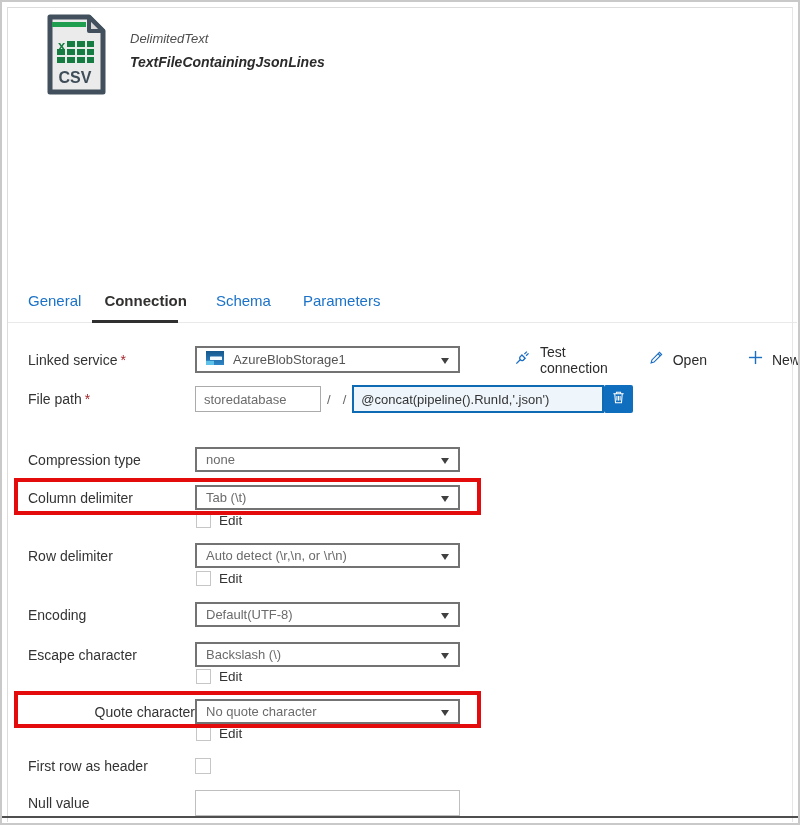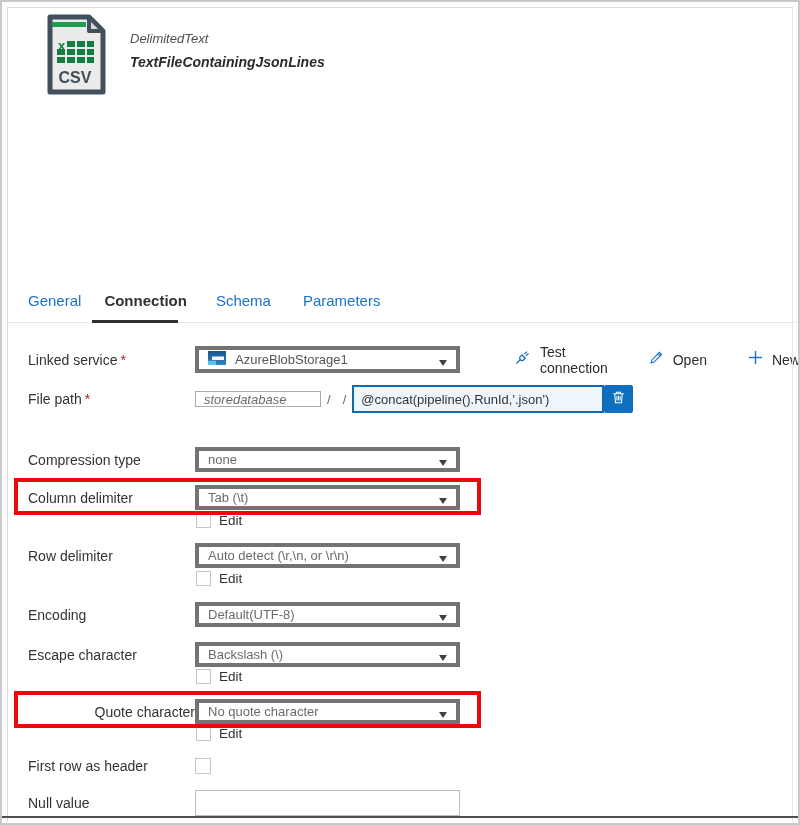--- a/index.html
+++ b/index.html
@@ -26,27 +26,27 @@
   .tabs { position:absolute; left:28px; top:292px; display:flex; font-size:15px; z-index:3; }
   .tab { color:#1b72c8; cursor:pointer; padding-bottom:12px; }
   .tab.active { color:#323130; font-weight:bold; }
   .tab-sep { position:absolute; left:8px; right:3px; top:322px; height:1px; background:#e9e9e9; }
   .tab-underline { position:absolute; left:92px; top:320px; width:86px; height:3px; background:#303030; z-index:4; }
 
   
   .row { position:absolute; left:28px; display:flex; align-items:center; }
   .lbl { width:167px; font-size:14px; color:#333333; flex:none; }
   .req { color:#a4262c; margin-left:3px; }
-  .dropdown { width:265px; height:26px; border:4px solid #737373; background:#fff;
+  .dropdown { width:265px; height:26px; border:2px solid #737373; background:#fff;
     display:flex; align-items:center; padding:0 24px 0 9px; position:relative; cursor:pointer; }
   .dd-value { font-size:13px; color:#6b6b6b; white-space:nowrap; overflow:hidden; }
   .caret { position:absolute; right:9px; top:10px; width:0; height:0;
     border-left:4.5px solid transparent; border-right:4.5px solid transparent; border-top:6px solid #404040; }
-  .txt-input { height:16px; border:1px solid #ababab; background:#fff; font-size:13px; color:#6b6b6b;
-    display:flex; align-items:center; padding:4px 8px;font-style:italic; }
+  .txt-input { height:26px; border:1px solid #ababab; background:#fff; font-size:13px; color:#6b6b6b;
+    display:flex; align-items:center; padding:4px 8px; }
   .slash { font-size:13px; color:#666; margin:0 6px; }
   .expr-wrap { display:flex; align-items:stretch; height:28px; }
   .expr-input { width:252px; border:2px solid #0f6ab4; background:#eef6fc; color:#333;
     font-size:13px; display:flex; align-items:center; padding:0 7px; white-space:nowrap; overflow:hidden; }
   .trash-btn { width:29px; height:28px; background:#106ebe; border:none; border-radius:2px;
     display:flex; align-items:center; justify-content:center; cursor:pointer; flex:none; }
   .checkbox { width:15px; height:15px; border:1px solid #c6c6c6; background:#fff; flex:none; cursor:pointer; }
   .edit-row { position:absolute; left:196px; display:flex; align-items:center; }
   .edit-lbl { font-size:13.5px; color:#333; margin-left:8px; }
   .ls-actions { position:absolute; left:460px; top:0; height:27px; display:flex; align-items:center; }

